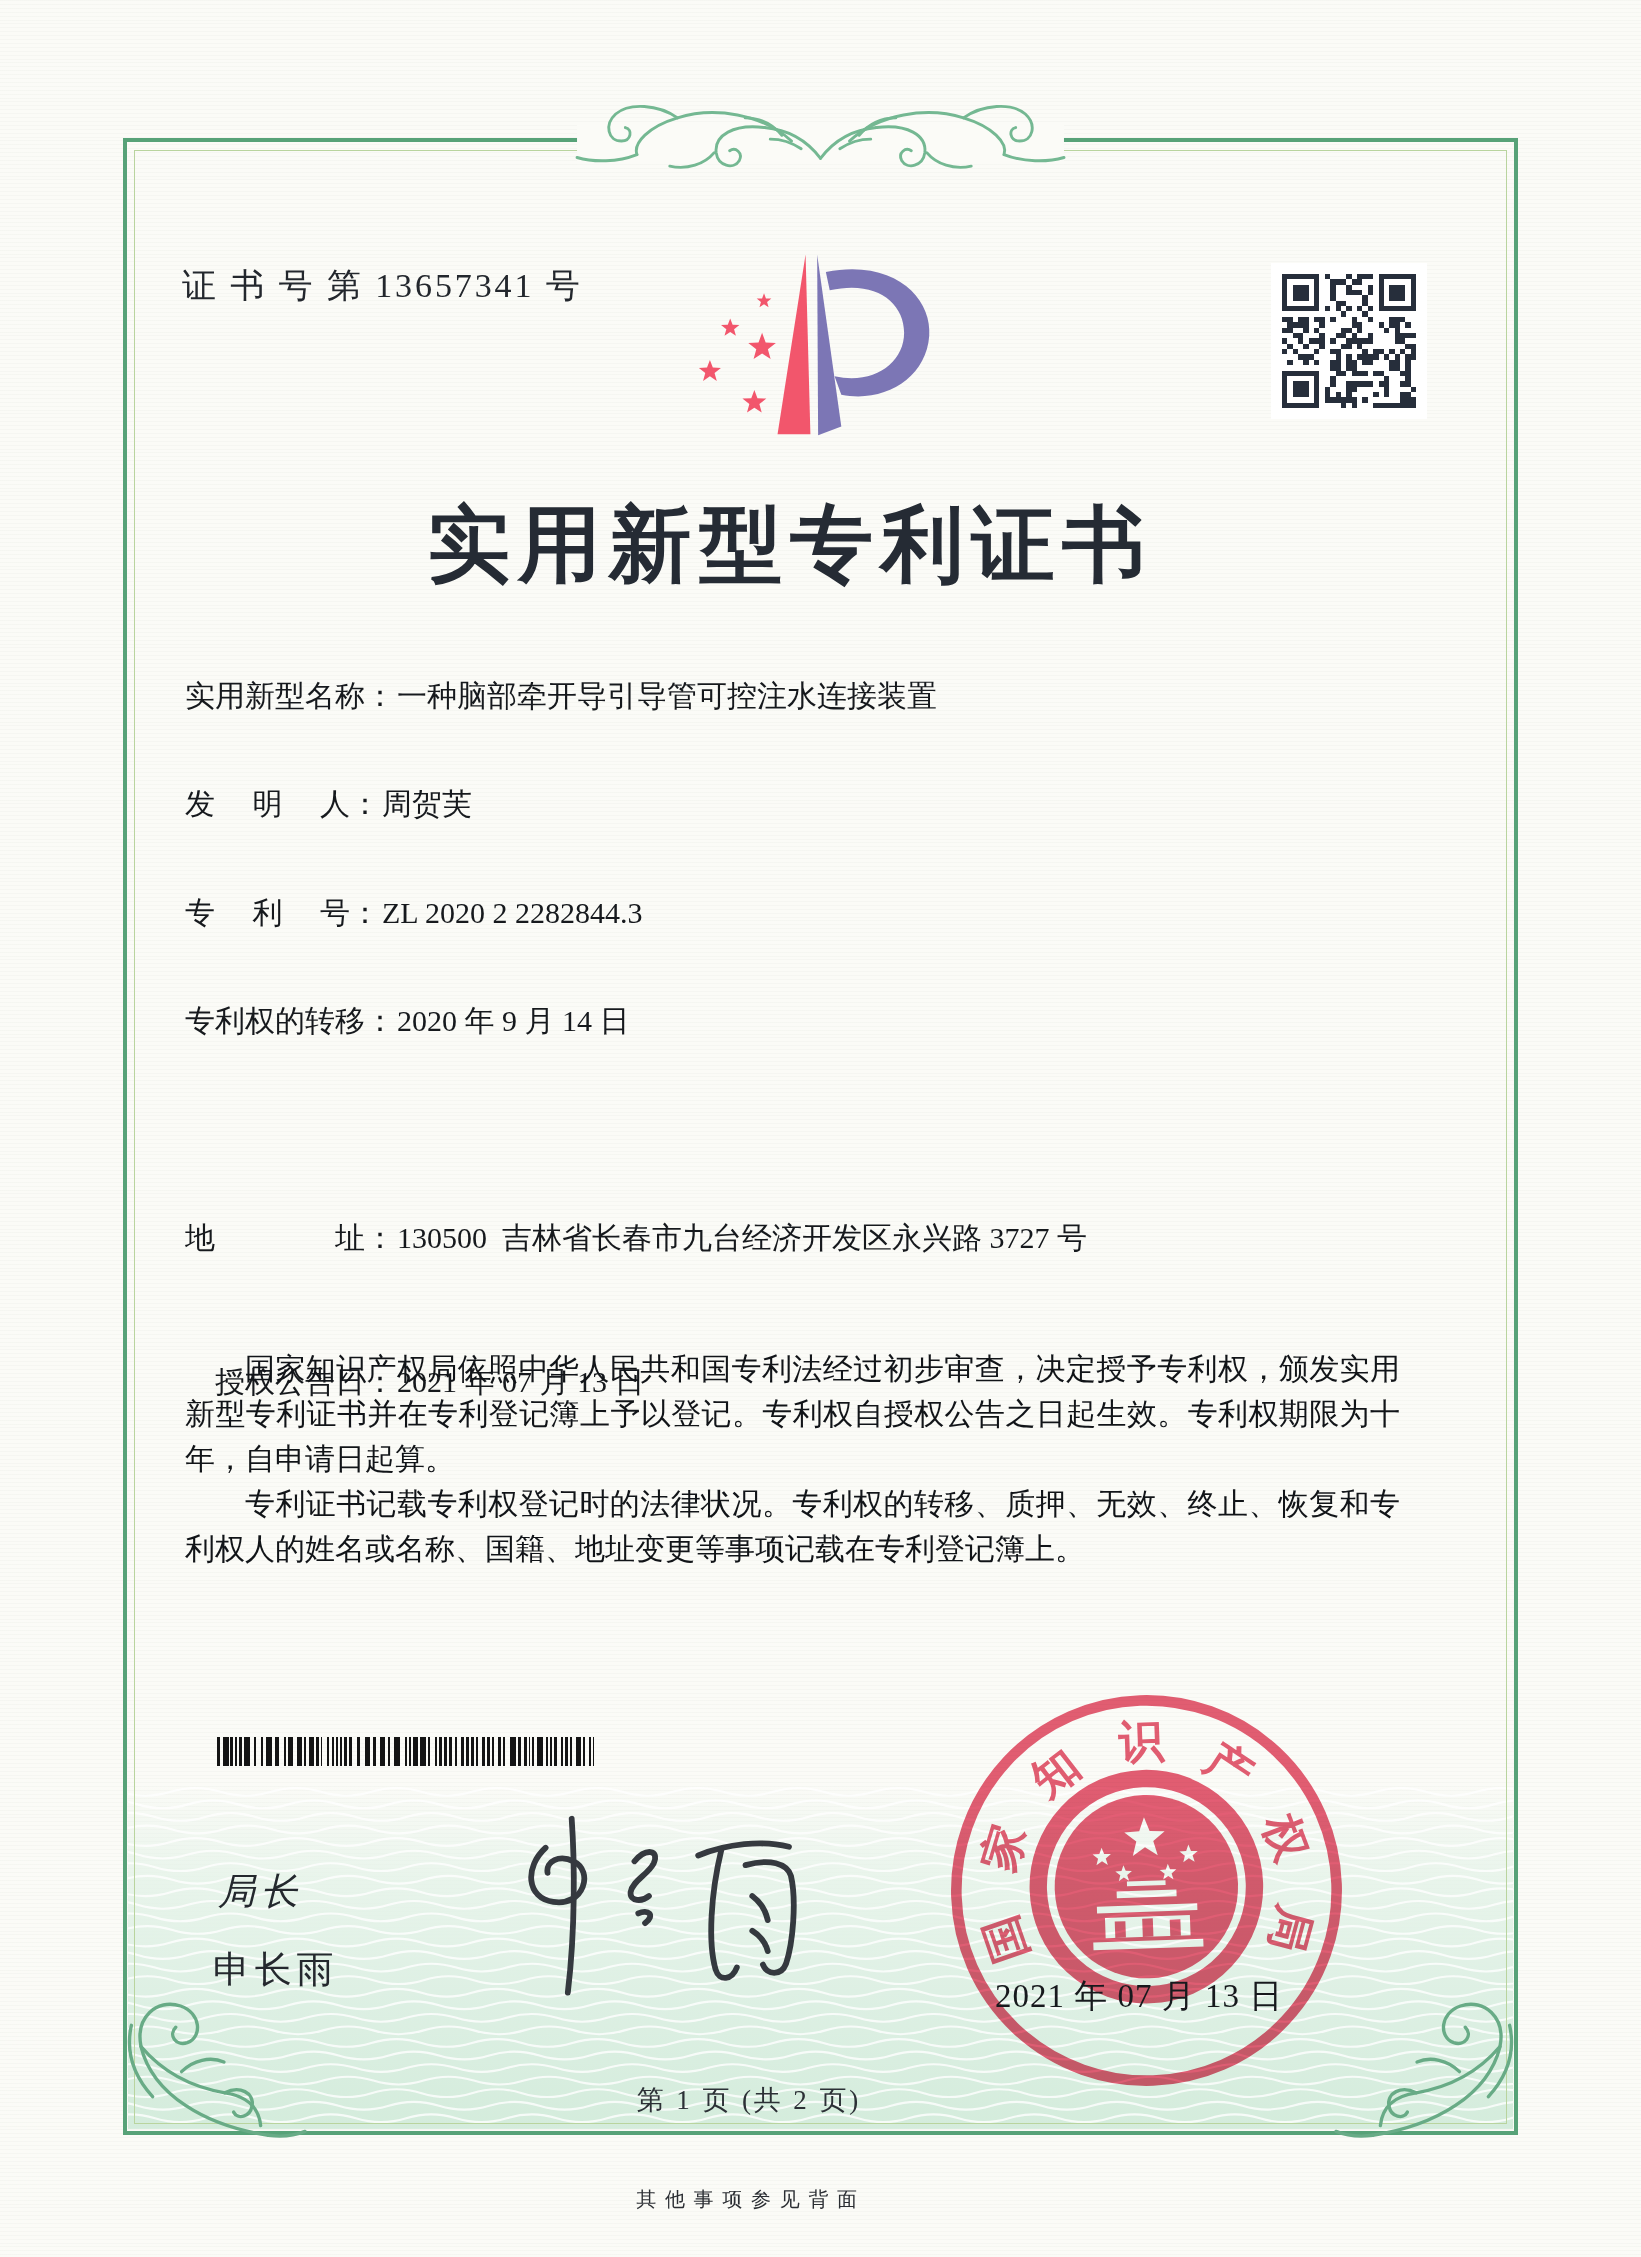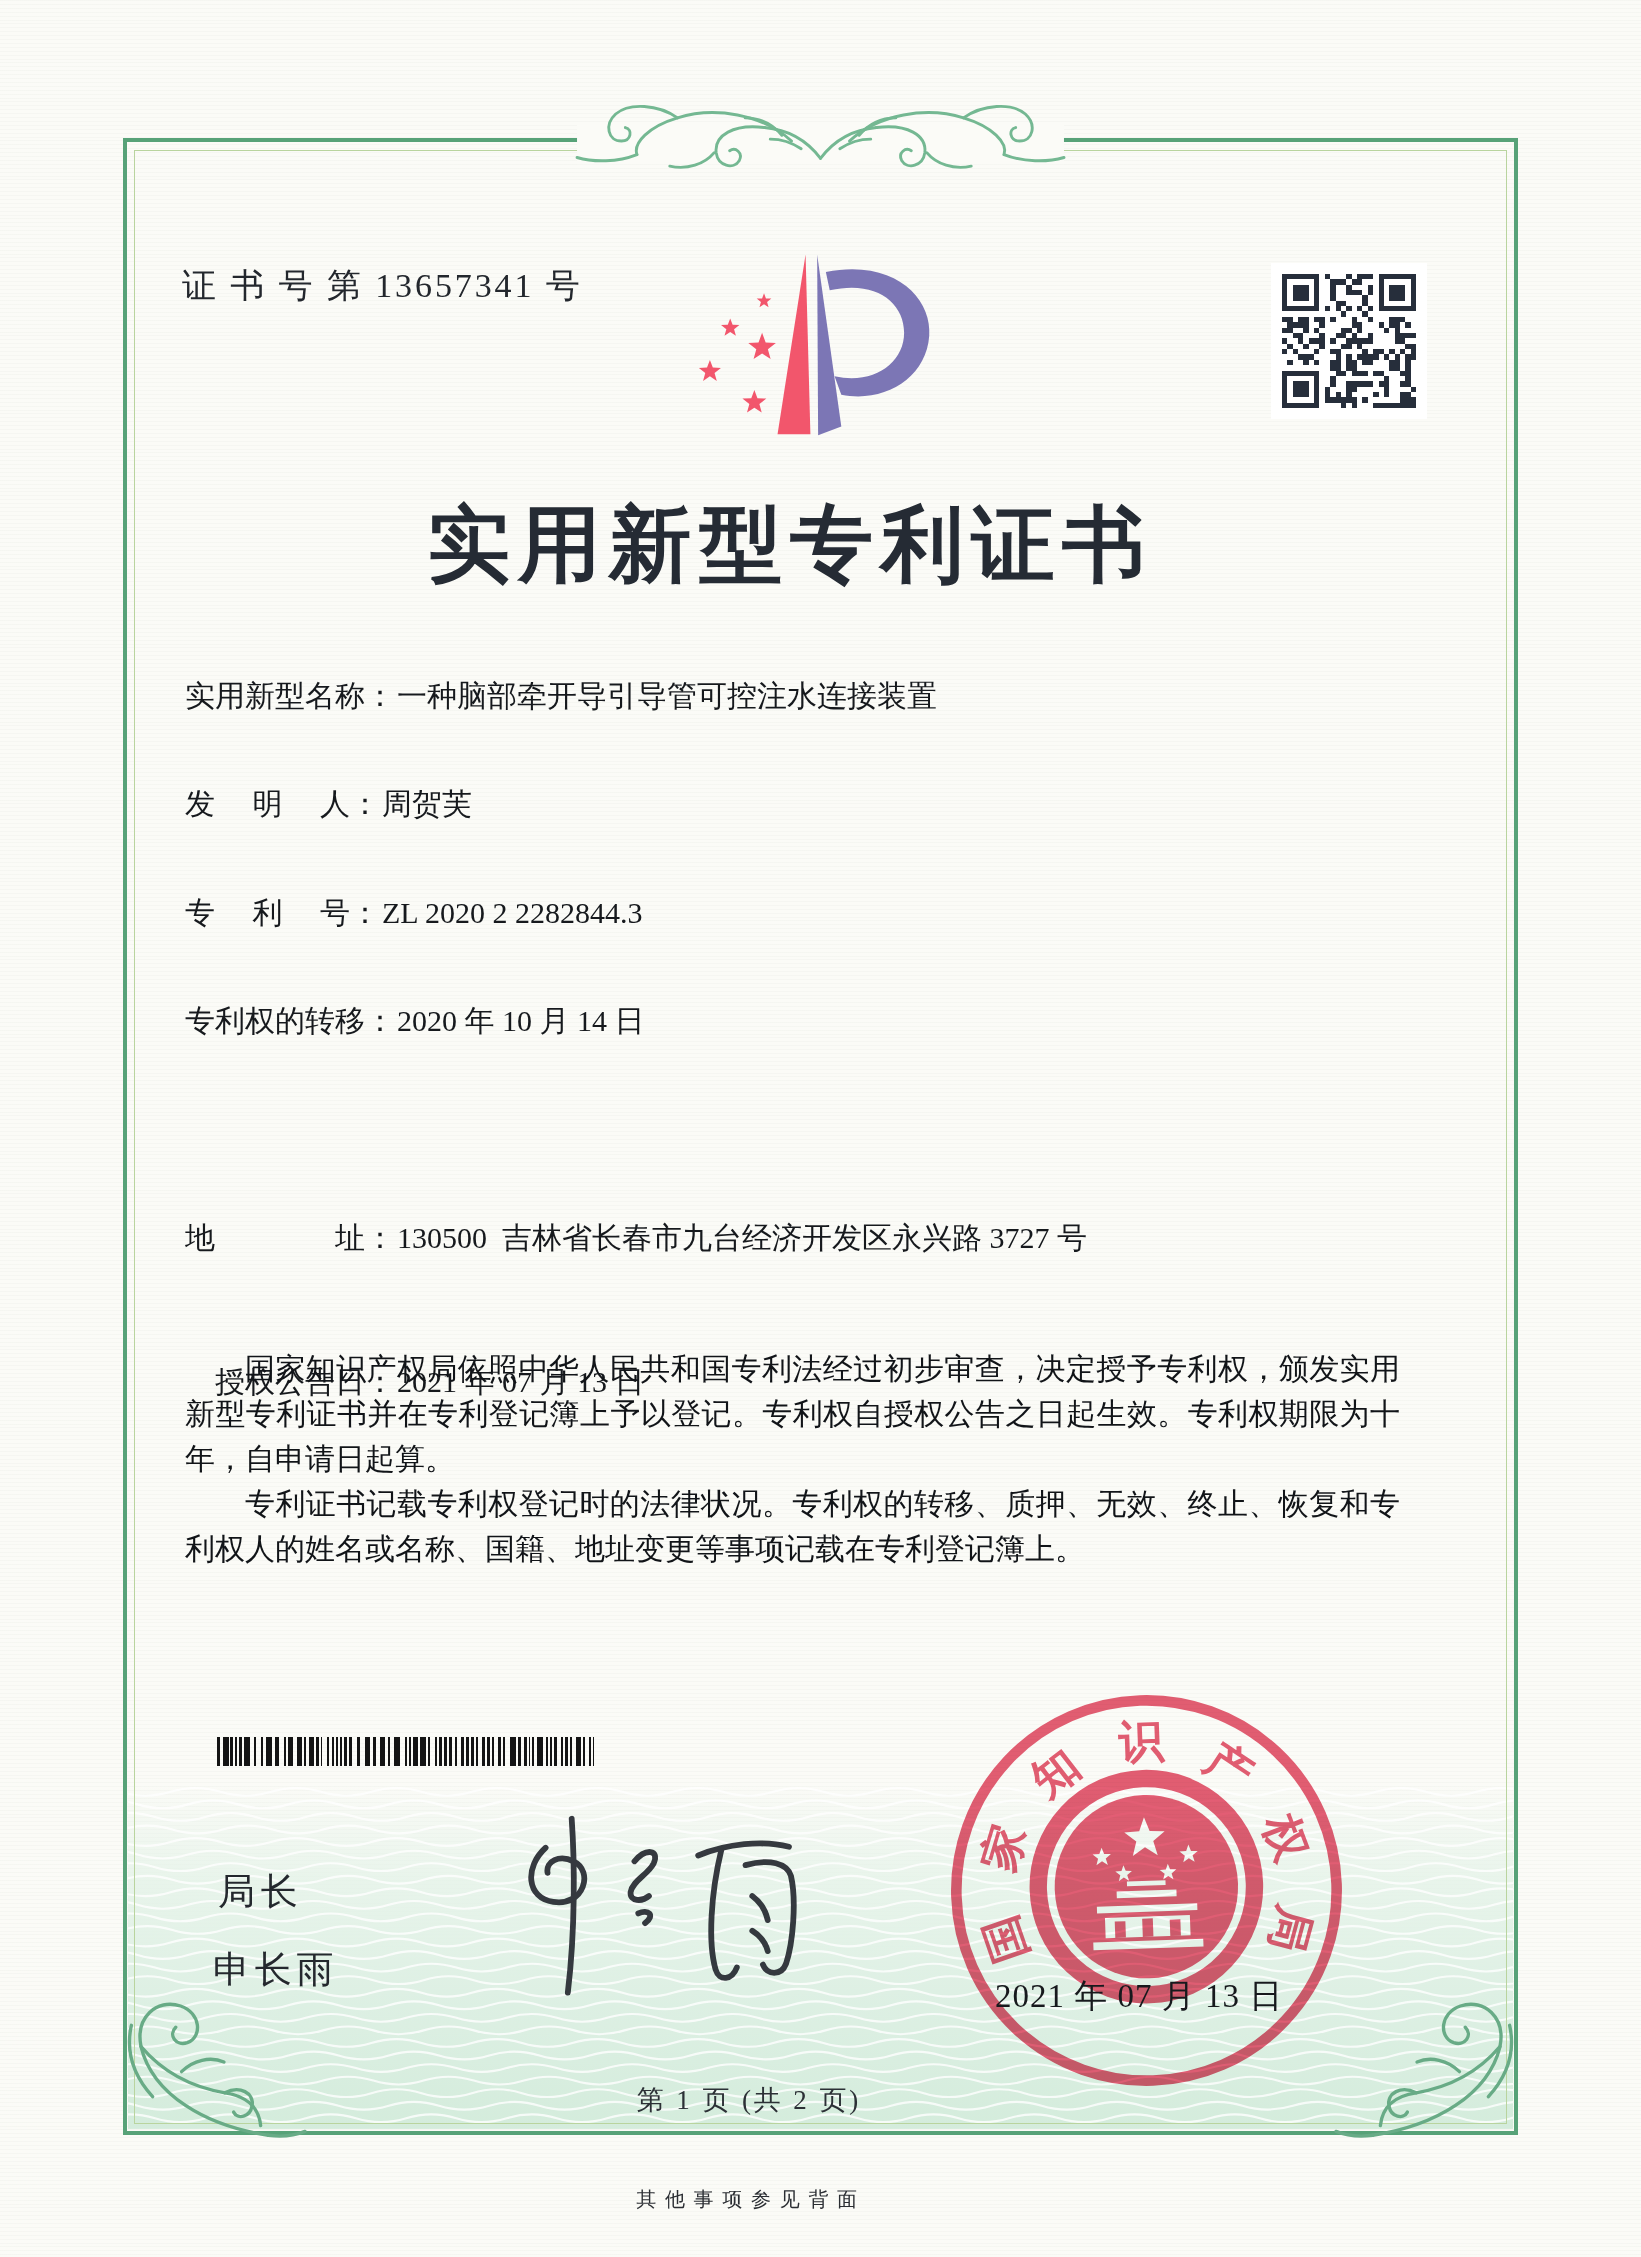--- a/index.html
+++ b/index.html
@@ -30,21 +30,21 @@
 
   
   .body-text{position:absolute;left:185px;top:1346px;width:1215px;font-size:30px;line-height:45px;
              text-align:justify;color:#111418;}
   .body-text p{margin:0;text-indent:2em;}
 
   
   .waves{position:absolute;left:128px;top:1784px;width:1385px;height:345px;z-index:1;}
   .barcode{position:absolute;left:217px;top:1737px;width:392px;height:29px;display:flex;align-items:stretch;z-index:2;}
   .barcode i{display:block;background:#141414;height:100%;}
-  .director-label{position:absolute;left:218px;top:1867px;font-size:37px;letter-spacing:5.8px;z-index:2;color:#24282e;}
+  .director-label{position:absolute;left:218px;top:1867px;font-size:37px;letter-spacing:5.8px;z-index:2;color:#24282e;font-style:italic;}
   .director-name{position:absolute;left:213px;top:1945px;font-size:37px;letter-spacing:4.8px;z-index:2;color:#24282e;}
   .signature{position:absolute;left:478px;top:1807px;width:367px;height:208px;z-index:2;}
 
   .seal{position:absolute;left:938px;top:1682px;width:417px;height:417px;z-index:3;
         mix-blend-mode:multiply;opacity:.95;transform:rotate(-2deg);}
   .seal text{font-family:"Liberation Serif","DejaVu Serif",serif;font-size:47px;font-weight:700;fill:#e4556d;}
   .seal-date{position:absolute;left:973px;top:1974px;width:332px;text-align:center;font-size:33px;
              letter-spacing:1px;color:#17191d;z-index:4;white-space:pre;}
 
   
@@ -380,21 +380,21 @@
         <rect x="3" y="21" width="5" height="5" fill="#ffffff"></rect>
         <rect x="4" y="22" width="3" height="3" fill="#262e3b"></rect>
       </svg>
   </div>
 
   <div class="title">实用新型专利证书</div>
 
   <div class="row" style="top:784px"><span class="lab">发　 明　 人：</span><span class="val">周贺芙</span></div>
   <div class="row" style="top:676px"><span class="lab">实用新型名称：</span><span class="val">一种脑部牵开导引导管可控注水连接装置</span></div>
   <div class="row" style="top:893px"><span class="lab">专　 利　 号：</span><span class="val">ZL 2020 2 2282844.3</span></div>
-  <div class="row" style="top:1001px"><span class="lab">专利权的转移：</span><span class="val">2020 年 10 月 14 日</span></div>
+  <div class="row" style="top:1001px"><span class="lab">专利权的转移：</span><span class="val">2020 年 9 月 14 日</span></div>
   <div class="row" style="top:1218px"><span class="lab">地　　　　址：</span><span class="val">130500  吉林省长春市九台经济开发区永兴路 3727 号</span></div>
   <div class="row" style="top:1328px">
     <span class="lab">授权公告日：</span><span class="val">2021 年 07 月 13 日</span>
   </div>
 
   <div class="body-text">
     <p>国家知识产权局依照中华人民共和国专利法经过初步审查，决定授予专利权，颁发实用新型专利证书并在专利登记簿上予以登记。专利权自授权公告之日起生效。专利权期限为十年，自申请日起算。</p>
     <p>专利证书记载专利权登记时的法律状况。专利权的转移、质押、无效、终止、恢复和专利权人的姓名或名称、国籍、地址变更等事项记载在专利登记簿上。</p>
   </div>
 

